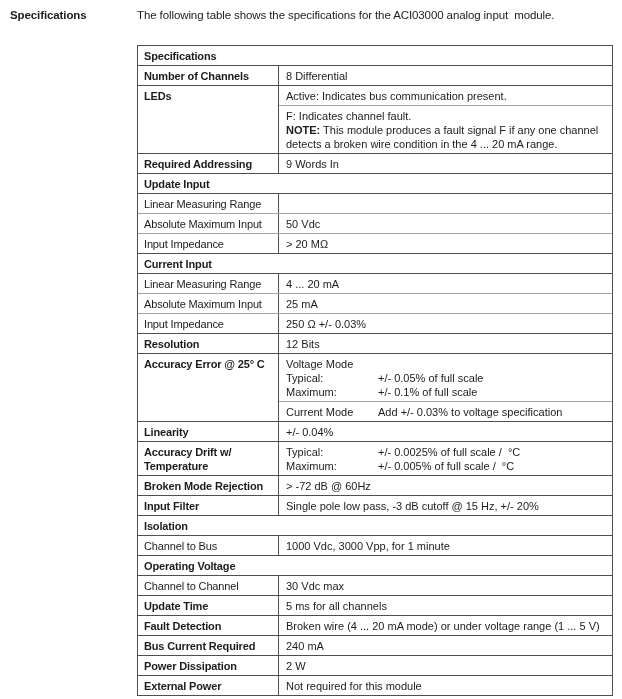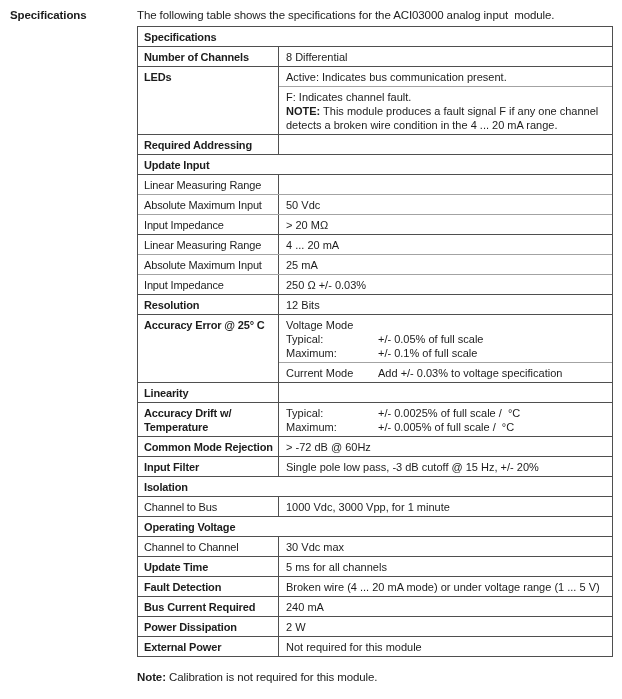--- a/index.html
+++ b/index.html
@@ -13,21 +13,21 @@
     padding:8px 9px 0 10px;
     display:flex;
   }
   #left-col{width:127px;flex:0 0 127px;}
   #main-col{flex:1;min-width:0;}
   .heading{
     font-size:11.5px;font-weight:bold;line-height:15px;
     letter-spacing:-0.1px;
   }
   .intro{
-    font-size:11.5px;line-height:15px;margin:0 0 3px 0;
+    font-size:11.5px;line-height:15px;margin:0 0 22px 0;
     white-space:pre-wrap;letter-spacing:-0.1px;
   }
   
   #spec-table{
     border:1px solid #4f4f4f;
     width:476px;box-sizing:border-box;
     font-size:11px;
   }
   .row{display:flex;border-top:1px solid #4f4f4f;min-height:19px;box-sizing:border-box;}
   .row:first-child{border-top:none;}
@@ -74,38 +74,44 @@
         </div>
         <div class="row">
           <div class="cell lbl b">LEDs</div>
           <div class="val">
             <div class="sub"><div>Active: Indicates bus communication present.</div></div>
             <div class="sub"><div>F: Indicates channel fault.</div><div><b>NOTE:</b><span> This module produces a fault signal F if any one channel detects a broken wire condition in the 4 ... 20 mA range.</span></div></div>
           </div>
         </div>
         <div class="row">
           <div class="cell lbl b">Required Addressing</div>
+          <div class="val">
+            <div class="sub"><div>9 Words In</div></div>
+          </div>
         </div>
         <div class="row section">
           <div class="cell">Update Input</div>
         </div>
         <div class="row">
           <div class="cell lbl">Linear Measuring Range</div>
         </div>
         <div class="row lt">
           <div class="cell lbl">Absolute Maximum Input</div>
           <div class="val">
             <div class="sub"><div>50 Vdc</div></div>
           </div>
         </div>
         <div class="row lt">
           <div class="cell lbl">Input Impedance</div>
           <div class="val">
             <div class="sub"><div>&gt; 20 MΩ</div></div>
           </div>
+        </div>
+        <div class="row section">
+          <div class="cell">Current Input</div>
         </div>
         <div class="row">
           <div class="cell lbl">Linear Measuring Range</div>
           <div class="val">
             <div class="sub"><div>4 ... 20 mA</div></div>
           </div>
         </div>
         <div class="row lt">
           <div class="cell lbl">Absolute Maximum Input</div>
           <div class="val">
@@ -126,30 +132,33 @@
         </div>
         <div class="row">
           <div class="cell lbl b">Accuracy Error @ 25° C</div>
           <div class="val">
             <div class="sub"><div>Voltage Mode</div><div class="pair"><span class="pl">Typical:</span><span class="pv">+/- 0.05% of full scale</span></div><div class="pair"><span class="pl">Maximum:</span><span class="pv">+/- 0.1% of full scale</span></div></div>
             <div class="sub"><div class="pair"><span class="pl">Current Mode</span><span class="pv">Add +/- 0.03% to voltage specification</span></div></div>
           </div>
         </div>
         <div class="row">
           <div class="cell lbl b">Linearity</div>
+          <div class="val">
+            <div class="sub"><div>+/- 0.04%</div></div>
+          </div>
         </div>
         <div class="row">
           <div class="cell lbl b">Accuracy Drift w/
 Temperature</div>
           <div class="val">
             <div class="sub"><div class="pair"><span class="pl">Typical:</span><span class="pv">+/- 0.0025% of full scale /  °C</span></div><div class="pair"><span class="pl">Maximum:</span><span class="pv">+/- 0.005% of full scale /  °C</span></div></div>
           </div>
         </div>
         <div class="row">
-          <div class="cell lbl b">Common Mode Rejection</div>
+          <div class="cell lbl b">Broken Mode Rejection</div>
           <div class="val">
             <div class="sub"><div>&gt; -72 dB @ 60Hz</div></div>
           </div>
         </div>
         <div class="row">
           <div class="cell lbl b">Input Filter</div>
           <div class="val">
             <div class="sub"><div>Single pole low pass, -3 dB cutoff @ 15 Hz, +/- 20%</div></div>
           </div>
         </div>

